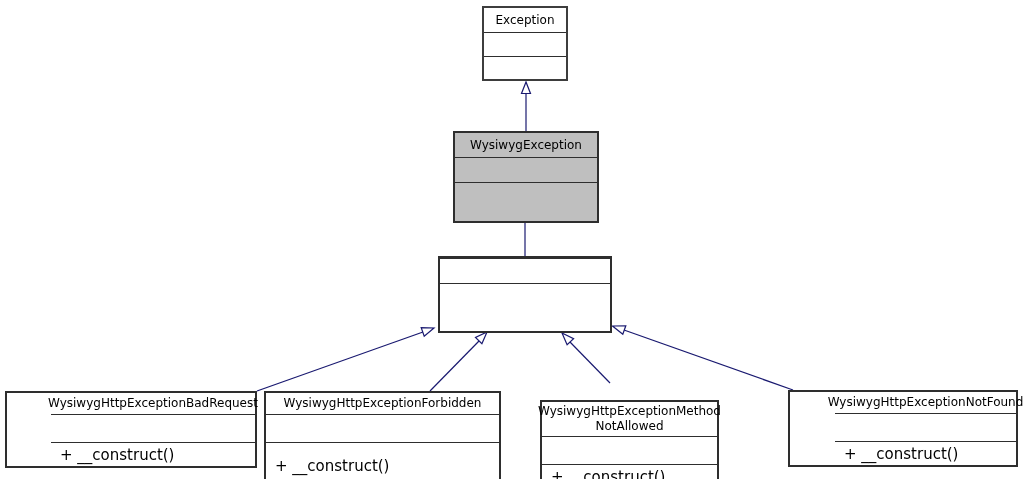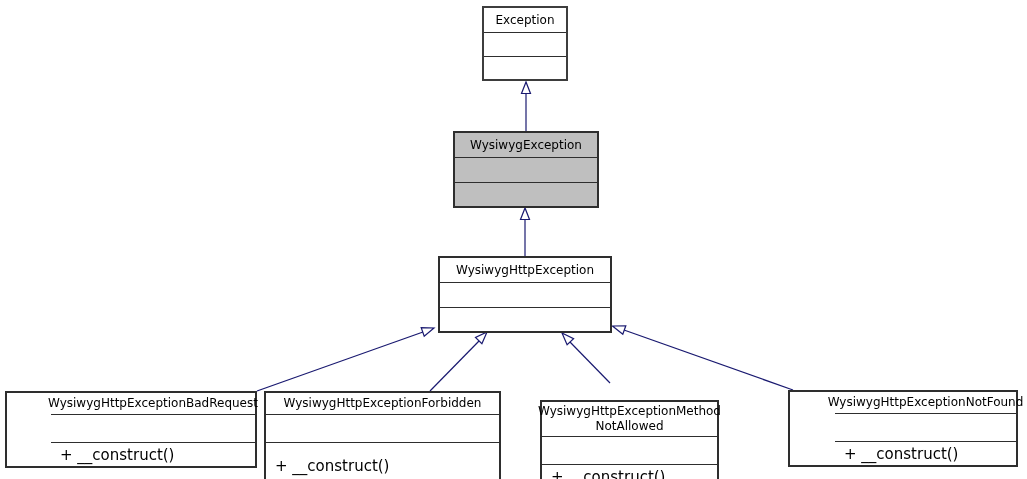--- a/index.html
+++ b/index.html
@@ -45,21 +45,21 @@
     align-items: center;
     font-size: 15px;
     padding-left: 9px;
   }
 
   
   .n-exception        { left: 482px; top:   6px; width:  86px; height: 75px; }
   .n-exception .title { height: 24px; }
   .n-exception .attrs { height: 24px; }
 
-  .n-wy-exception        { left: 453px; top: 131px; width: 146px; height: 77px; align-items: center; }
+  .n-wy-exception        { left: 453px; top: 131px; width: 146px; height: 92px; align-items: center; }
   .n-wy-exception .title { height: 24px; }
   .n-wy-exception .attrs { height: 25px; }
 
   .n-wy-http        { left: 438px; top: 256px; width: 174px; height: 77px; }
   .n-wy-http .title { height: 24px; }
   .n-wy-http .attrs { height: 25px; }
 
   .n-badrequest        { left:   5px; top: 391px; width: 252px; height: 77px; padding-left: 44px; }
   .n-badrequest .title { height: 21px; }
   .n-badrequest .attrs { height: 28px; }
@@ -117,21 +117,20 @@
     <div class="sec methods"></div>
   </div>
 
   <div class="node highlight n-wy-exception">
     <div class="sec title">WysiwygException</div>
     <div class="sec attrs"></div>
     <div class="sec methods"></div>
   </div>
 
   <div class="node n-wy-http">
-    <div class="sec title">WysiwygHttpException</div>
     <div class="sec attrs"></div>
     <div class="sec methods"></div>
   </div>
 
   <div class="node n-badrequest">
     <div class="sec title">WysiwygHttpExceptionBadRequest</div>
     <div class="sec attrs"></div>
     <div class="sec methods">+ __construct()</div>
   </div>
 

